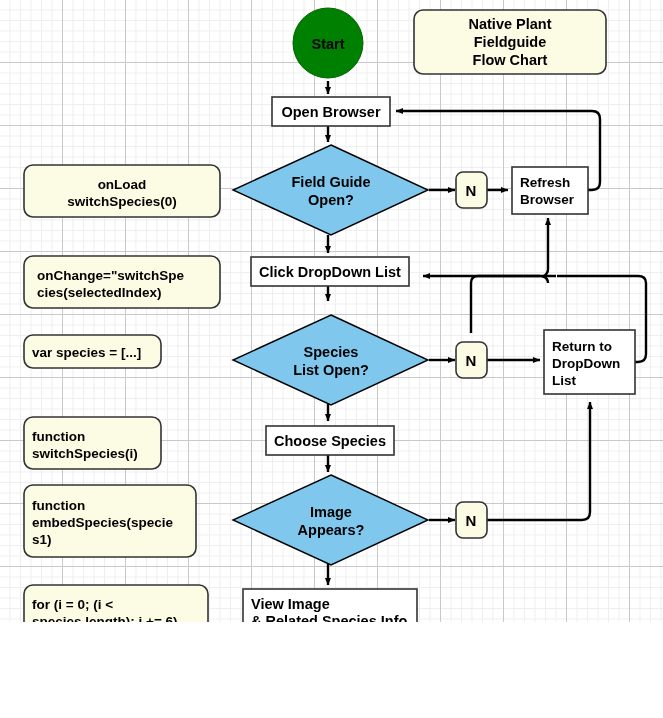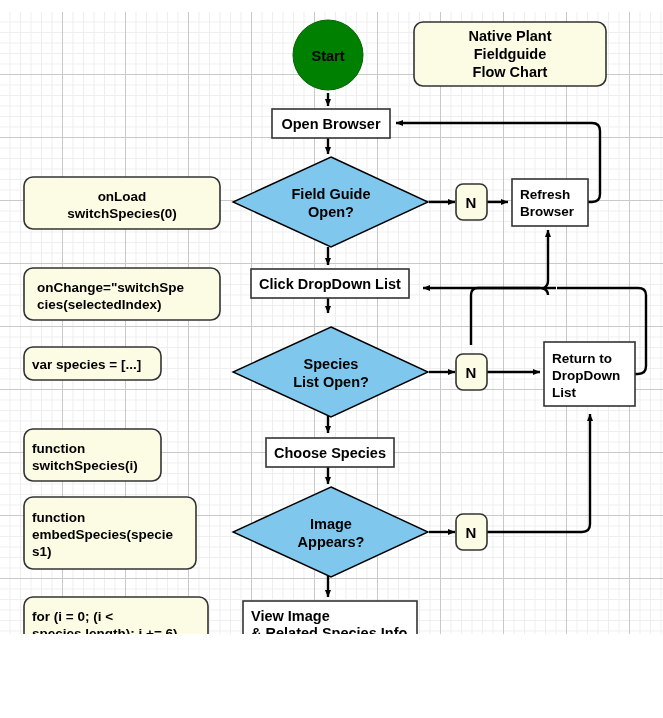--- a/index.html
+++ b/index.html
@@ -20,21 +20,20 @@
       linear-gradient(to right, #c9c9c9 1px, transparent 1px),
       linear-gradient(to bottom, #c9c9c9 1px, transparent 1px),
       linear-gradient(to right, #eeeeee 1px, transparent 1px),
       linear-gradient(to bottom, #efefef 1px, transparent 1px);
     background-size:
       63px 63px,
       63px 63px,
       10.5px 10.5px,
       10.5px 10.5px;
     background-position: -1px -1px, -1px -1px, -1px -1px, -1px -1px;
-    margin-top: 12px;
   }
   svg.layer {
     position: absolute;
     left: 0;
     top: 0;
     width: 663px;
     height: 718px;
   }
   .shape-label {
     font-family: "Liberation Sans", sans-serif;

